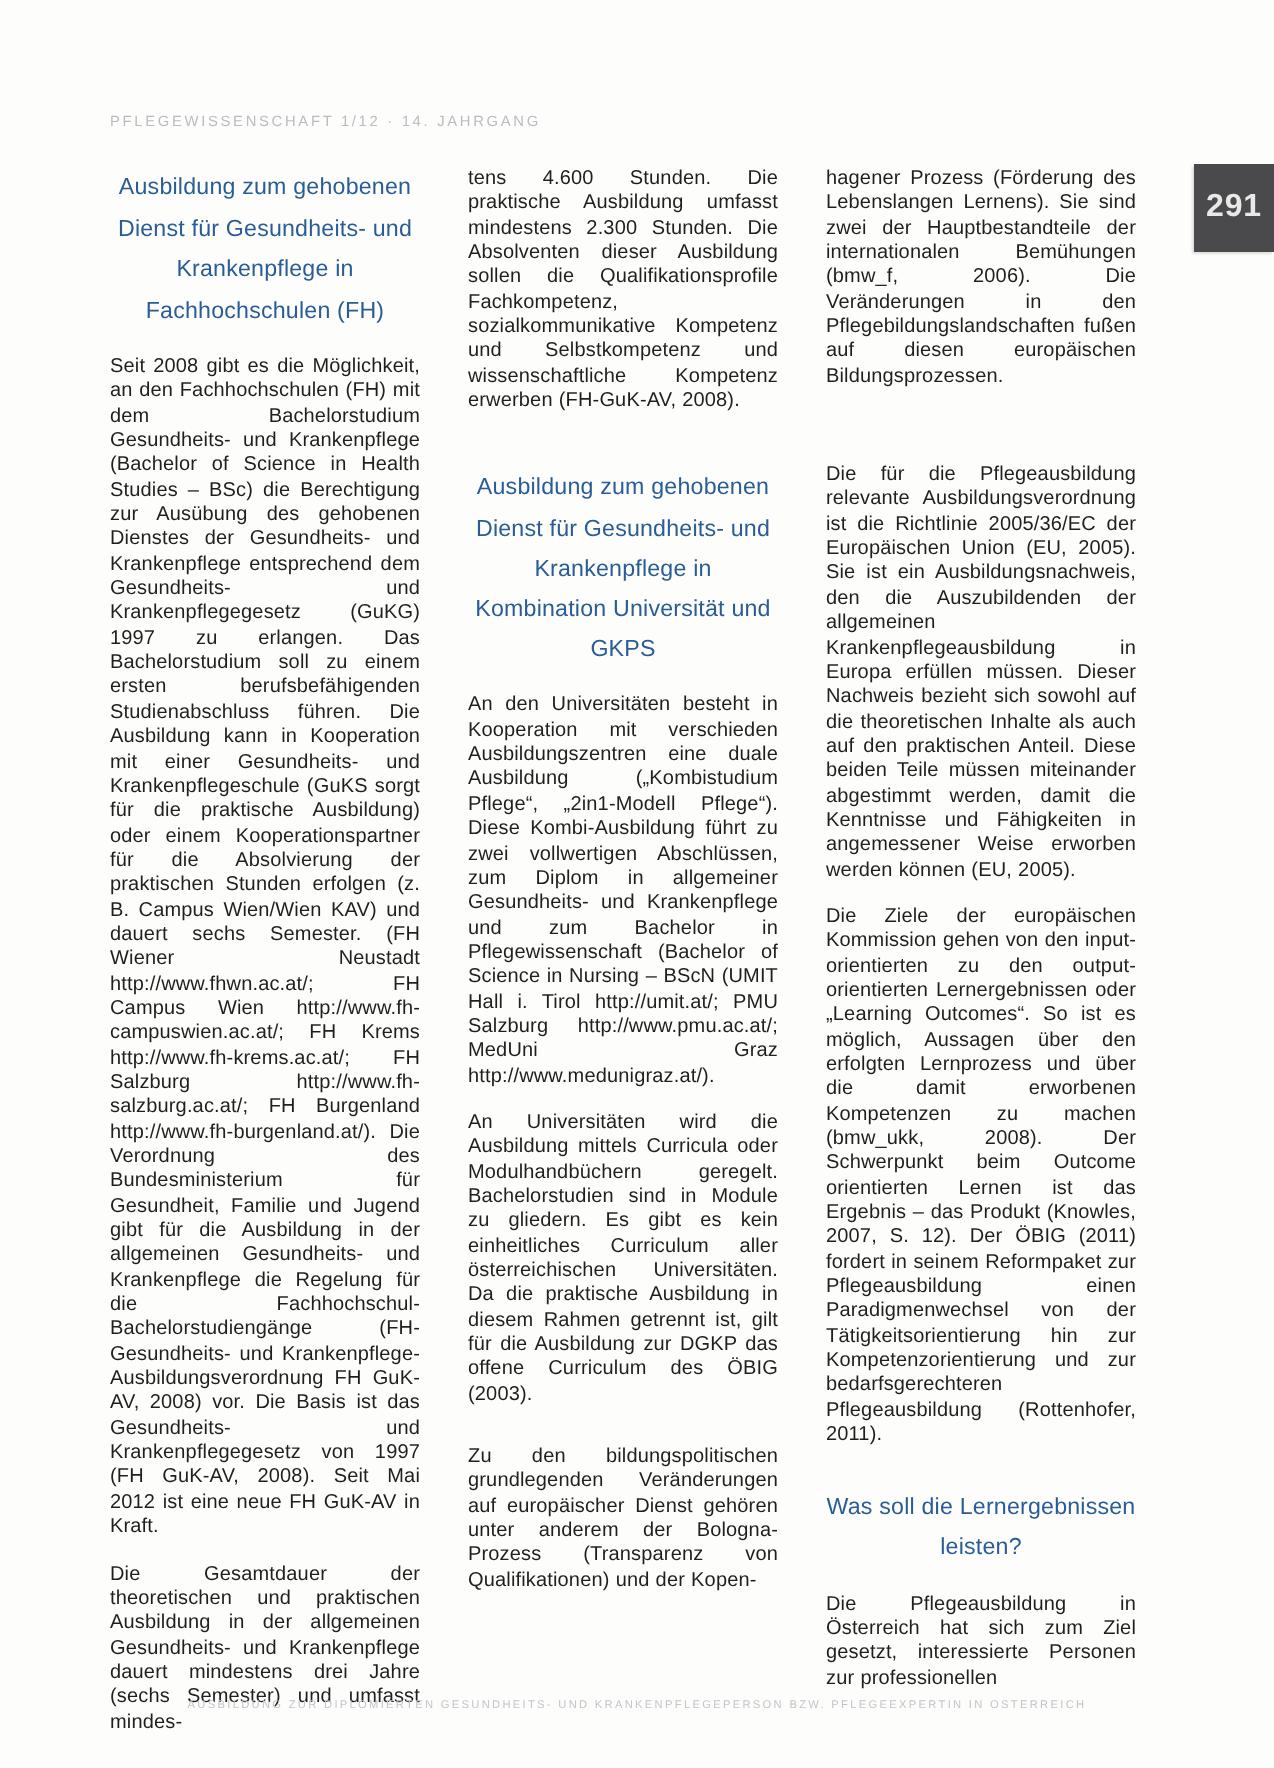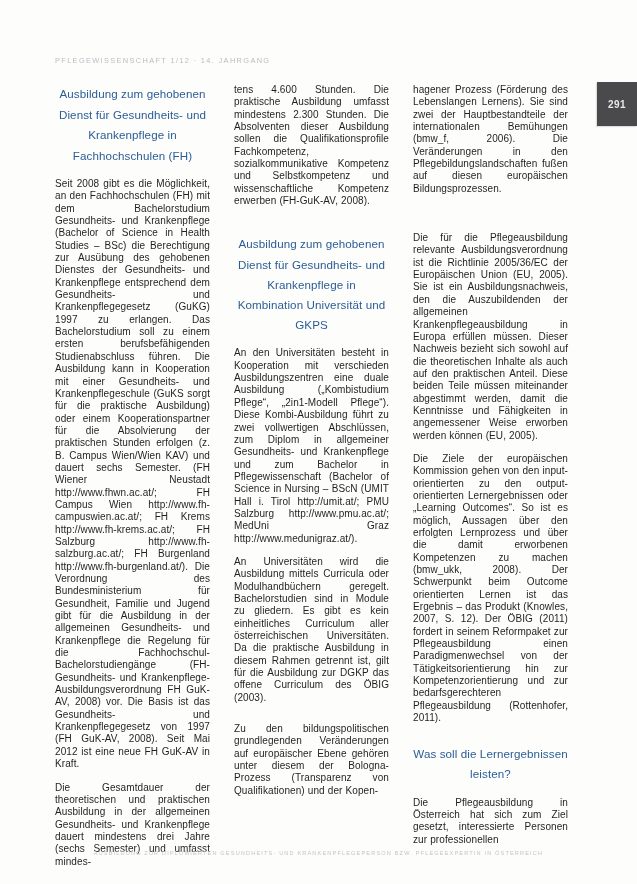--- a/index.html
+++ b/index.html
@@ -52,21 +52,21 @@
     width: 40px;
     height: 44px;
     background: #4a4a4c;
     display: flex;
     align-items: center;
     justify-content: center;
     box-shadow: -1px 1px 1px rgba(0,0,0,0.12);
   }
   .folio-tab .folio-num {
     color: #e8e8e8;
-    font-size: 10px;
+    font-size: 16px;
     font-weight: bold;
     letter-spacing: 0.4px;
   }
 
   
   .columns {
     position: absolute;
     left: 55px;
     top: 84px;
     width: 513px;
@@ -147,21 +147,21 @@
         <p class="body">Die Gesamtdauer der theoretischen und praktischen Ausbildung in der allgemeinen Gesundheits- und Krankenpflege dauert mindestens drei Jahre (sechs Semester) und umfasst mindes-</p>
       </div>
 
       <div class="col col-2">
         <p class="body">tens 4.600 Stunden. Die praktische Ausbildung umfasst mindestens 2.300 Stunden. Die Absolventen dieser Ausbildung sollen die Qualifikationsprofile Fachkompetenz, sozialkommunikative Kompetenz und Selbstkompetenz und wissenschaftliche Kompetenz erwerben (FH-GuK-AV, 2008).</p>
         <div class="spacer-md"></div>
         <h2 class="section-head tight">Ausbildung zum gehobenen Dienst für Gesundheits- und Krankenpflege in Kombination Universität und GKPS</h2>
         <p class="body">An den Universitäten besteht in Kooperation mit verschieden Ausbildungszentren eine duale Ausbildung („Kombistudium Pflege“, „2in1-Modell Pflege“). Diese Kombi-Ausbildung führt zu zwei vollwertigen Abschlüssen, zum Diplom in allgemeiner Gesundheits- und Krankenpflege und zum Bachelor in Pflegewissenschaft (Bachelor of Science in Nursing – BScN (UMIT Hall i. Tirol http://umit.at/; PMU Salzburg http://www.pmu.ac.at/; MedUni Graz http://www.medunigraz.at/).</p>
         <p class="body">An Universitäten wird die Ausbildung mittels Curricula oder Modulhandbüchern geregelt. Bachelorstudien sind in Module zu gliedern. Es gibt es kein einheitliches Curriculum aller österreichischen Universitäten. Da die praktische Ausbildung in diesem Rahmen getrennt ist, gilt für die Ausbildung zur DGKP das offene Curriculum des ÖBIG (2003).</p>
         <div class="spacer-sm"></div>
-        <p class="body">Zu den bildungspolitischen grundlegenden Veränderungen auf europäischer Ebene gehören unter diesem der Bologna-Prozess (Transparenz von Qualifikationen) und der Kopen-</p>
+        <p class="body">Zu den bildungspolitischen grundlegenden Veränderungen auf europäischer Dienst gehören unter anderem der Bologna-Prozess (Transparenz von Qualifikationen) und der Kopen-</p>
       </div>
 
       <div class="col col-3">
         <p class="body">hagener Prozess (Förderung des Lebenslangen Lernens). Sie sind zwei der Hauptbestandteile der internationalen Bemühungen (bmw_f, 2006). Die Veränderungen in den Pflegebildungslandschaften fußen auf diesen europäischen Bildungsprozessen.</p>
         <div class="spacer-lg"></div>
         <p class="body">Die für die Pflegeausbildung relevante Ausbildungsverordnung ist die Richtlinie 2005/36/EC der Europäischen Union (EU, 2005). Sie ist ein Ausbildungsnachweis, den die Auszubildenden der allgemeinen Krankenpflegeausbildung in Europa erfüllen müssen. Dieser Nachweis bezieht sich sowohl auf die theoretischen Inhalte als auch auf den praktischen Anteil. Diese beiden Teile müssen miteinander abgestimmt werden, damit die Kenntnisse und Fähigkeiten in angemessener Weise erworben werden können (EU, 2005).</p>
         <p class="body">Die Ziele der europäischen Kommission gehen von den input-orientierten zu den output-orientierten Lernergebnissen oder „Learning Outcomes“. So ist es möglich, Aussagen über den erfolgten Lernprozess und über die damit erworbenen Kompetenzen zu machen (bmw_ukk, 2008). Der Schwerpunkt beim Outcome orientierten Lernen ist das Ergebnis – das Produkt (Knowles, 2007, S. 12). Der ÖBIG (2011) fordert in seinem Reformpaket zur Pflegeausbildung einen Paradigmenwechsel von der Tätigkeitsorientierung hin zur Kompetenzorientierung und zur bedarfsgerechteren Pflegeausbildung (Rottenhofer, 2011).</p>
         <div class="spacer-sm"></div>
         <h2 class="section-head">Was soll die Lernergebnissen leisten?</h2>
         <p class="body">Die Pflegeausbildung in Österreich hat sich zum Ziel gesetzt, interessierte Personen zur professionellen</p>

